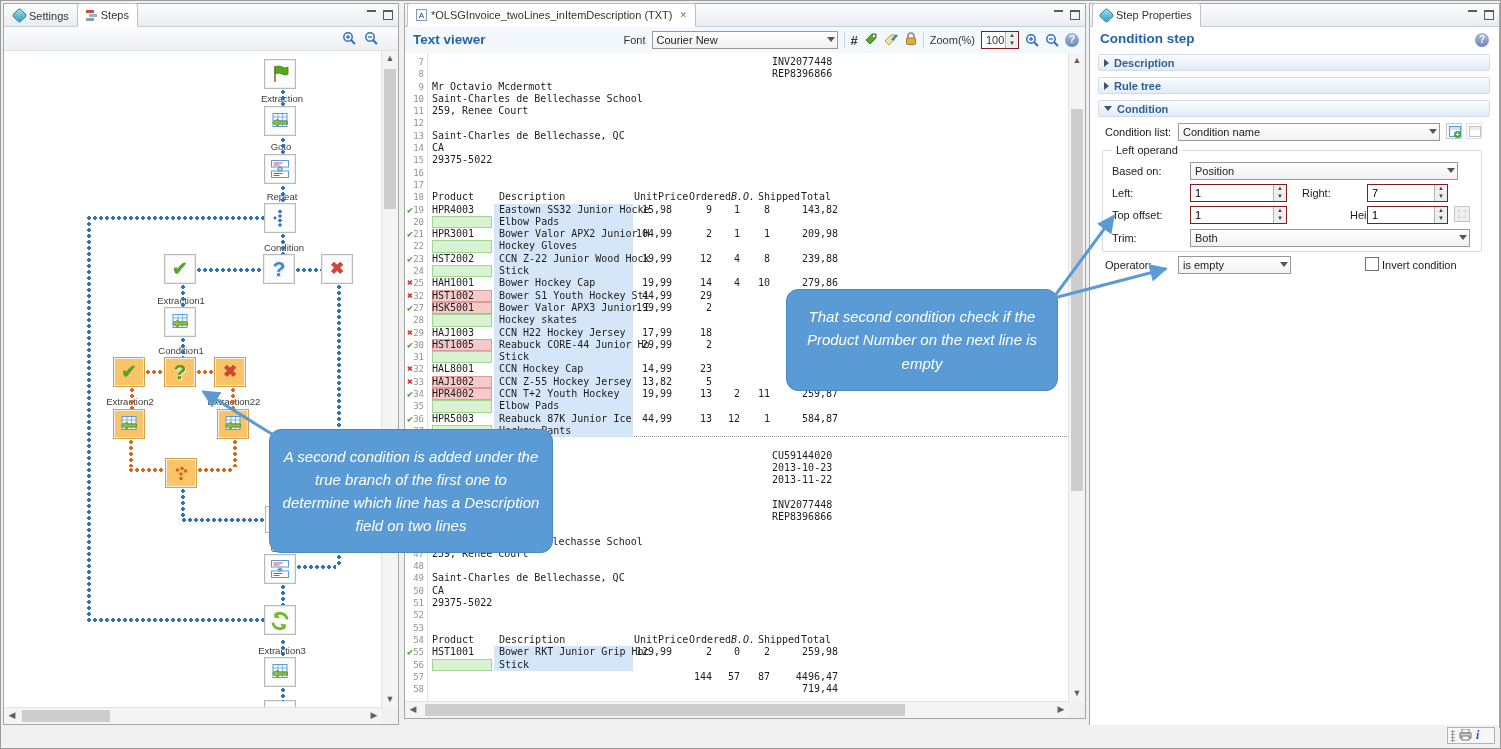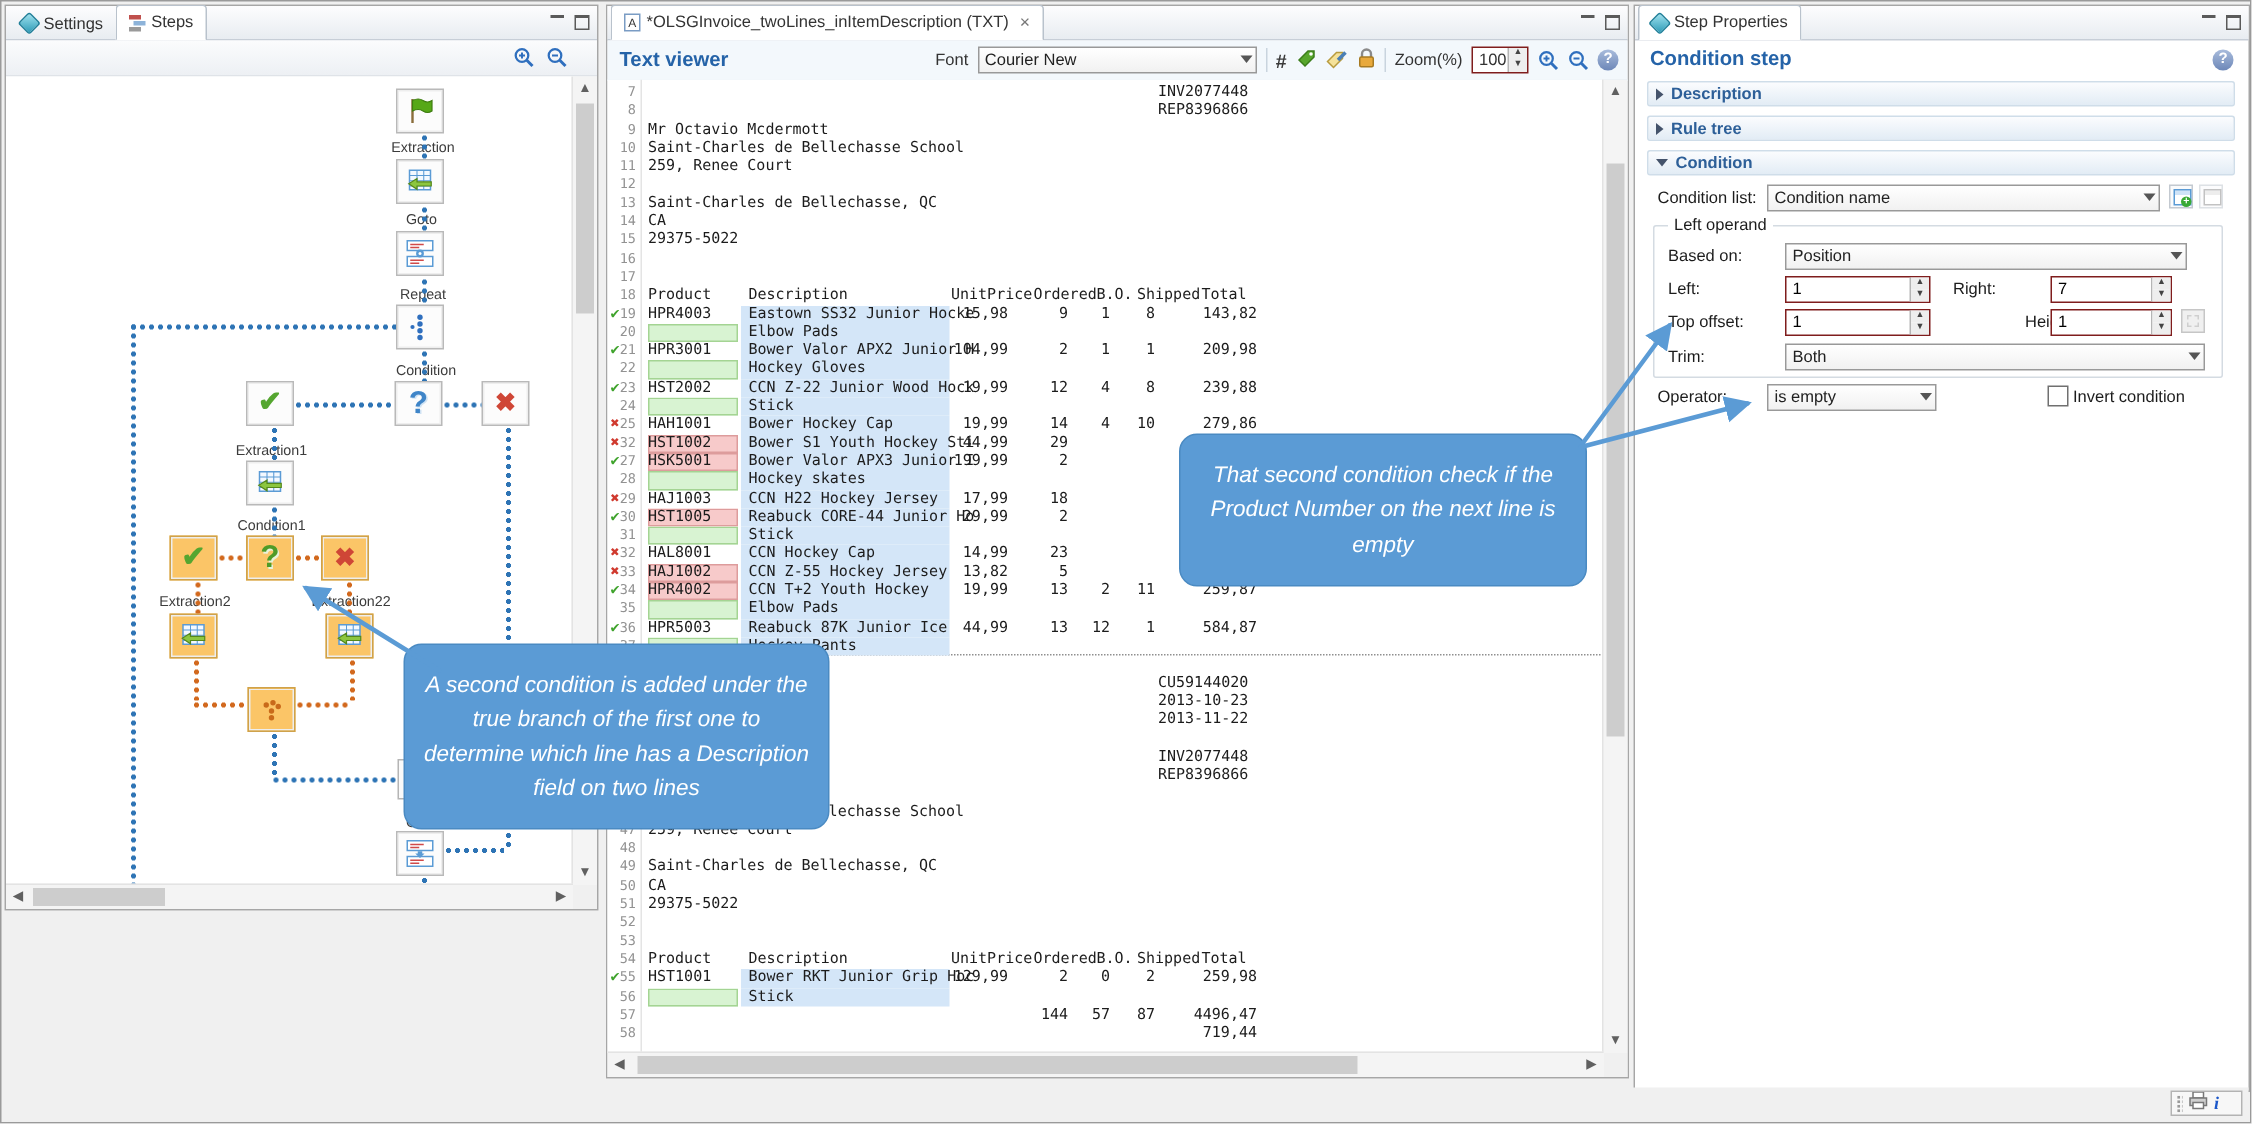--- a/index.html
+++ b/index.html
@@ -2,21 +2,21 @@
 <html><head>
 <meta charset="utf-8">
 <style>
   html,body{margin:0;padding:0;}
   body{width:1501px;height:749px;position:relative;overflow:hidden;background:#ebebeb;
        font-family:"Liberation Sans",sans-serif;-webkit-font-smoothing:antialiased;}
   .app{position:absolute;inset:0;background:#f0f0f0;border:1px solid #9a9a9a;box-sizing:border-box;}
 
   
   .panel{position:absolute;top:2px;background:#fff;border:1px solid #a6a6a6;box-sizing:border-box;}
-  #p-left{left:2px;width:396px;height:604px;}
+  #p-left{left:2px;width:396px;height:722px;}
   #p-mid{left:403px;width:682px;height:716px;}
   #p-right{left:1088px;width:411px;height:725px;}
 
   .tabbar{position:absolute;left:0;right:0;top:0;height:23px;
           background:linear-gradient(#fdfdfe,#e8ecf1);border-bottom:1px solid #c7ced7;
           display:flex;align-items:flex-end;padding-left:2px;box-sizing:border-box;}
   .tab{height:21px;display:flex;align-items:center;gap:4px;padding:0 8px;font-size:11px;color:#333;white-space:nowrap;}
   .tab.active{background:#fff;border:1px solid #b9c2cc;border-bottom:1px solid #fff;
               border-radius:3px 3px 0 0;margin-bottom:-1px;height:22px;}
   .winbtns{position:absolute;right:5px;top:6px;display:flex;gap:7px;}
@@ -102,21 +102,21 @@
   .cdesc{left:62px;width:139px;padding-left:5px;box-sizing:border-box;}
   .cprice{left:186px;width:54px;text-align:right;}
   .cord{left:242px;width:38px;text-align:right;}
   .cbo{left:282px;width:26px;text-align:right;}
   .cship{left:310px;width:28px;text-align:right;}
   .ctotal{left:340px;width:66px;text-align:right;}
   .hlg{background:#d8f3d2;box-shadow:inset 0 0 0 1px #a4d493;}
   .hlp{background:#f7caca;box-shadow:inset 0 0 0 1px #dd9c9c;}
   .hlb{background:#d4e6f8;}
   .hc{position:absolute;top:0;}
-  .hc0{left:0;} .hc1{left:67px;} .hc2{left:202px;} .hc3{left:257px;} .hc4{left:299px;} .hc5{left:326px;} .hc6{left:369px;}
+  .hc0{left:0;} .hc1{left:67px;} .hc2{left:202px;} .hc3{left:257px;} .hc4{left:299px;font-style:italic;} .hc5{left:326px;} .hc6{left:369px;}
   .docref{margin-left:340px;}
 
   
   .rtitle{position:absolute;left:10px;top:27px;font-size:13.5px;font-weight:bold;color:#2563a8;}
   .rhelp{position:absolute;right:10px;top:29px;}
   .secbar{position:absolute;left:8px;right:9px;height:17px;background:linear-gradient(#fbfcfe,#e2ecf5);
           border:1px solid #cfdde9;border-radius:2px;box-sizing:border-box;display:flex;align-items:center;gap:5px;
           padding-left:5px;font-size:11px;font-weight:bold;color:#2d5f98;}
   .tri{width:0;height:0;display:inline-block;}
   .tri.right{border-top:4px solid transparent;border-bottom:4px solid transparent;border-left:5px solid #44536b;}

